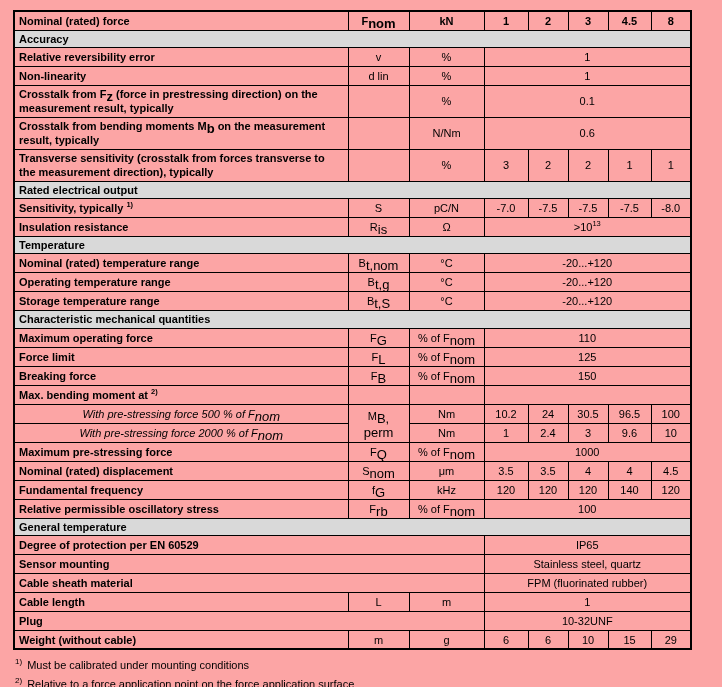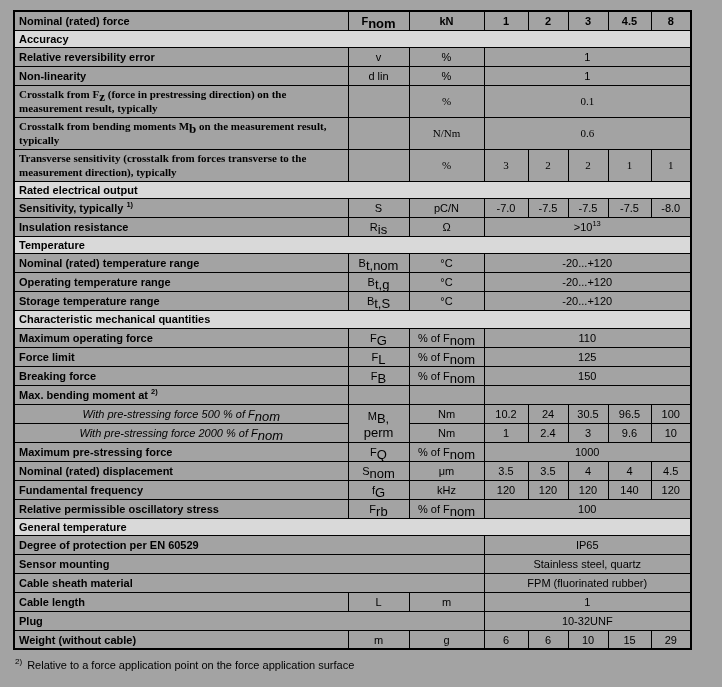--- a/index.html
+++ b/index.html
@@ -4,21 +4,21 @@
 <style>
   * { box-sizing: border-box; }
   html, body { margin: 0; padding: 0; }
   body {
     width: 722px; height: 687px;
     background: #ffffff;
     font-family: "Liberation Sans", sans-serif;
     color: #000000;
     -webkit-font-smoothing: antialiased;
   }
-  .sheet { position: relative; width: 722px; height: 687px; background: #a3a3a3; overflow: hidden; }
+  .sheet { position: relative; width: 722px; height: 687px; background: #fca5a5; overflow: hidden; }
 
   table.spec {
     position: absolute; left: 13px; top: 10px;
     width: 677px;
     border-collapse: collapse;
     table-layout: fixed;
     border: 2px solid #000;
   }
   table.spec td {
     border: 1px solid #000;
@@ -29,21 +29,21 @@
     overflow: hidden;
   }
   td.lb { font-weight: bold; text-align: left; }      
   td.lr { font-weight: normal; text-align: center; font-style: italic; }    
   td.c  { text-align: center; font-weight: normal; padding: 1px 2px; }
   tr.sec td { background: #d9d9d9; font-weight: bold; }
   tr.hdr td { font-weight: bold; }
 
   tr.rh { height: 19px; }
   tr.rs { height: 16px; }
-  tr.rt { height: 32px; font-family: Liberation Serif, serif; }
+  tr.rt { height: 32px; }
 
   table.spec sub { font-size: 13px; line-height: 0; }
   table.spec sup { font-size: 7.5px; line-height: 0; }
 
   .footnotes {
     position: absolute; left: 15px; top: 654px;
     font-size: 11px; line-height: 15px; color: #000;
   }
   .footnotes sup { font-size: 8px; margin-right: 5px; }
 </style>
@@ -292,15 +292,16 @@
       <td class="c">6</td>
       <td class="c">6</td>
       <td class="c">10</td>
       <td class="c">15</td>
       <td class="c">29</td>
     </tr>
   </tbody>
     </table>
 
   <div class="footnotes">
+    <div class="fn"><sup>1)</sup><span>Must be calibrated under mounting conditions</span></div>
     <div class="fn"><sup>2)</sup><span>Relative to a force application point on the force application surface</span></div>
   </div>
 </div>
 
 </body></html>

